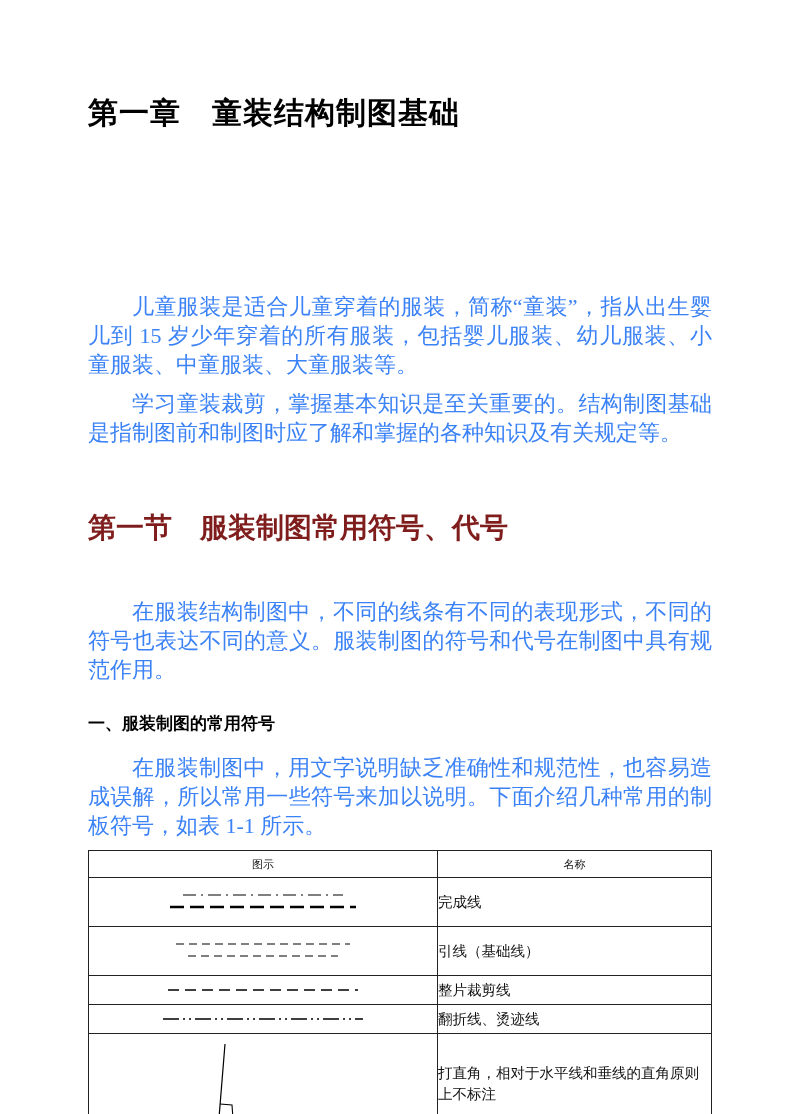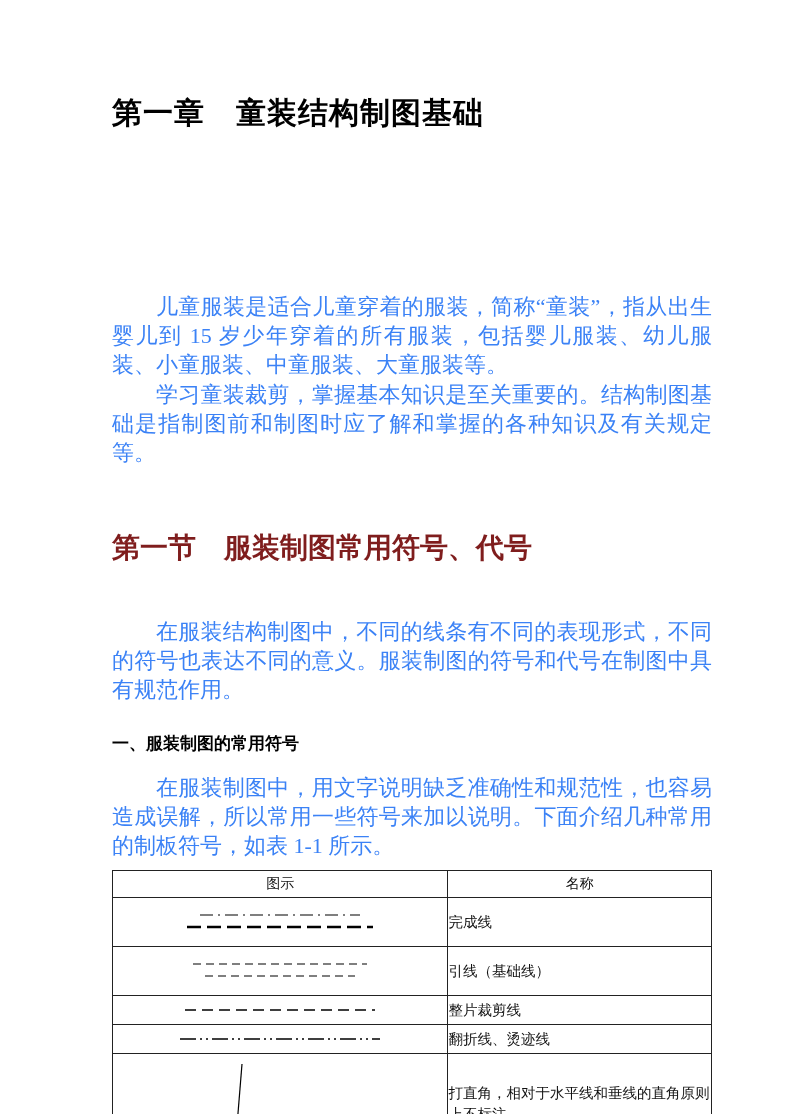--- a/index.html
+++ b/index.html
@@ -10,21 +10,21 @@
   body {
     width: 800px;
     height: 1114px;
     overflow: hidden;
     color: #111;
   }
   .page {
     width: 800px;
     height: 1114px;
     box-sizing: border-box;
-    padding: 0 88px 0 112px;
+    padding: 0 88px 0 88px;
     background: #ffffff;
     position: relative;
   }
   .chapter-title {
     padding-top: 93px;
     font-family: "Liberation Sans", "DejaVu Sans", sans-serif;
     font-size: 30px;
     font-weight: bold;
     letter-spacing: 1px;
     color: #000;
@@ -32,21 +32,21 @@
   .body-para {
     font-family: "Liberation Serif", "DejaVu Serif", serif;
     font-size: 22px;
     line-height: 29px;
     text-align: justify;
     text-indent: 2em;
     margin: 0;
     color: #3b82f6;
   }
   .para-intro1 { margin-top: 158px; }
-  .para-intro2 { margin-top: 1px; }
+  .para-intro2 { margin-top: 10px; }
   .section-title {
     margin-top: 62px;
     text-align: left;
     font-family: "Liberation Sans", "DejaVu Sans", sans-serif;
     font-size: 28px;
     font-weight: bold;
     color: #7f1d1d;
   }
   .para-section-intro { margin-top: 50px; }
   .subsection-title {
@@ -69,21 +69,21 @@
     margin-top: 10px;
     width: 100%;
     border-collapse: collapse;
   }
   table.symbols th, table.symbols td {
     border: 1px solid #222;
     padding: 0;
   }
   table.symbols th {
     font-family: "Liberation Serif", "DejaVu Serif", serif;
-    font-size: 14px;
+    font-size: 11px;
     font-weight: normal;
     height: 26px;
     text-align: center;
   }
   td.ill {
     width: 56%;
     text-align: center;
     vertical-align: middle;
   }
   td.nm {

